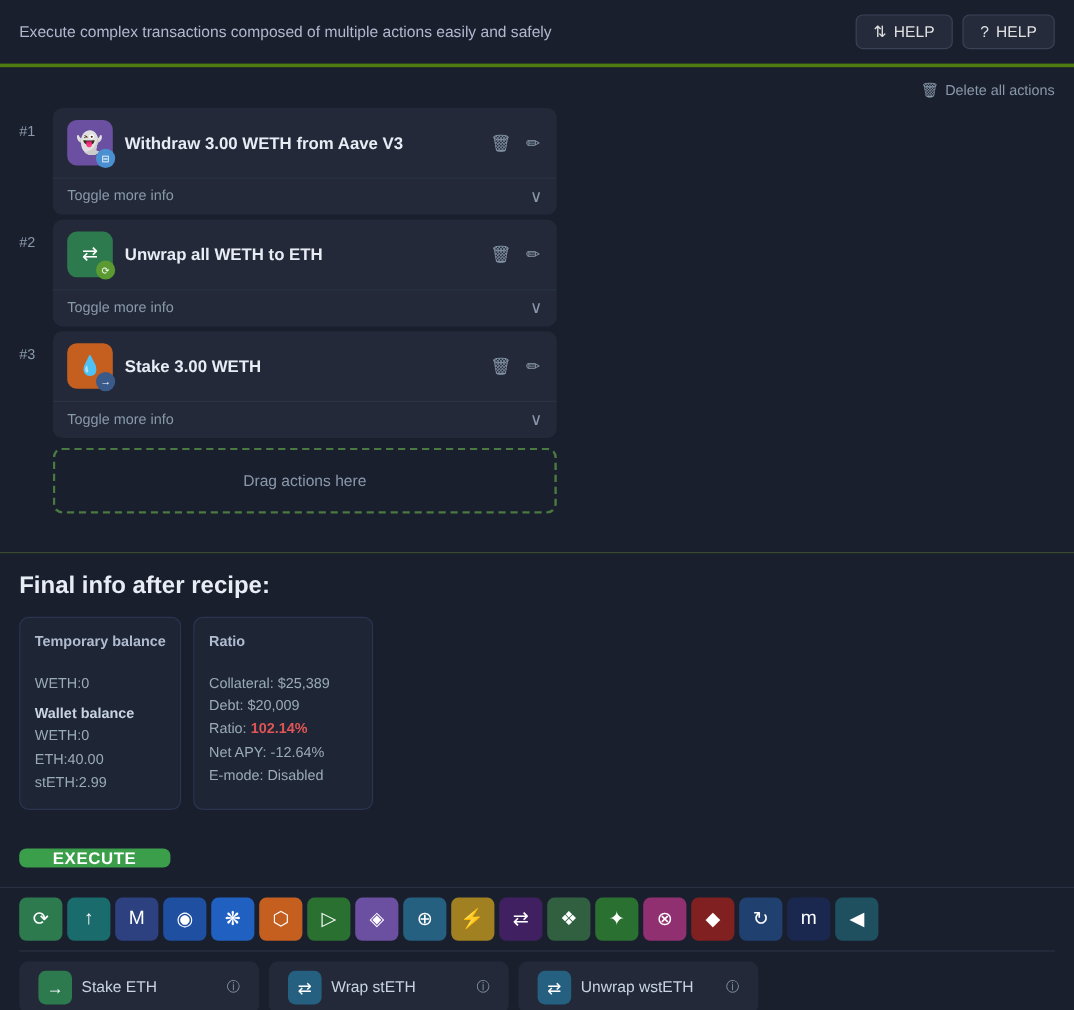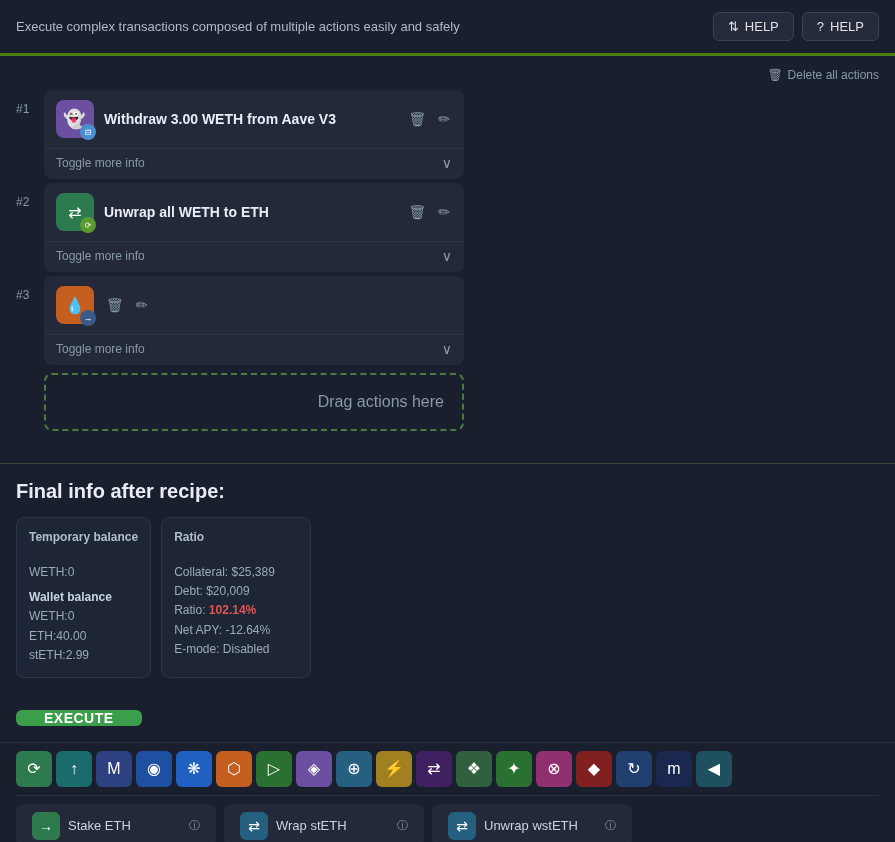--- a/index.html
+++ b/index.html
@@ -163,23 +163,23 @@
     }
 
     
     .drag-zone {
       max-width: 420px;
       margin-left: 28px;
       margin-top: 8px;
       border: 2px dashed #4a7a40;
       border-radius: 8px;
       padding: 18px;
-      text-align: right;
-      color: #8899aa;
-      font-size: 16px;
+      text-align: center;
+      color: #8899aa;
+      font-size: 13px;
       background: transparent;
     }
 
     
     .section-divider {
       border: none;
       border-top: 1px solid #3a4a30;
       margin: 20px 0 16px;
     }
 
@@ -405,20 +405,21 @@
     <div class="action-item">
       <span class="step-num">#3</span>
       <div class="action-card">
         <div class="action-card-header">
           <div class="action-icon-wrap icon-bg-orange">
             <span style="font-size:16px; color:white;">💧</span>
             <div style="position:absolute; bottom:-2px; right:-2px; width:16px; height:16px; border-radius:50%; background:#3a5a8a; display:flex; align-items:center; justify-content:center;">
               <span style="font-size:9px; color:white;">→</span>
             </div>
           </div>
+          <span class="action-label">Stake 3.00 WETH</span>
           <div class="action-controls">
             <button class="action-ctrl-btn">🗑</button>
             <button class="action-ctrl-btn">✏</button>
           </div>
         </div>
         <div class="action-toggle">
           <span class="toggle-label">Toggle more info</span>
           <span class="toggle-chevron">∨</span>
         </div>
       </div>

